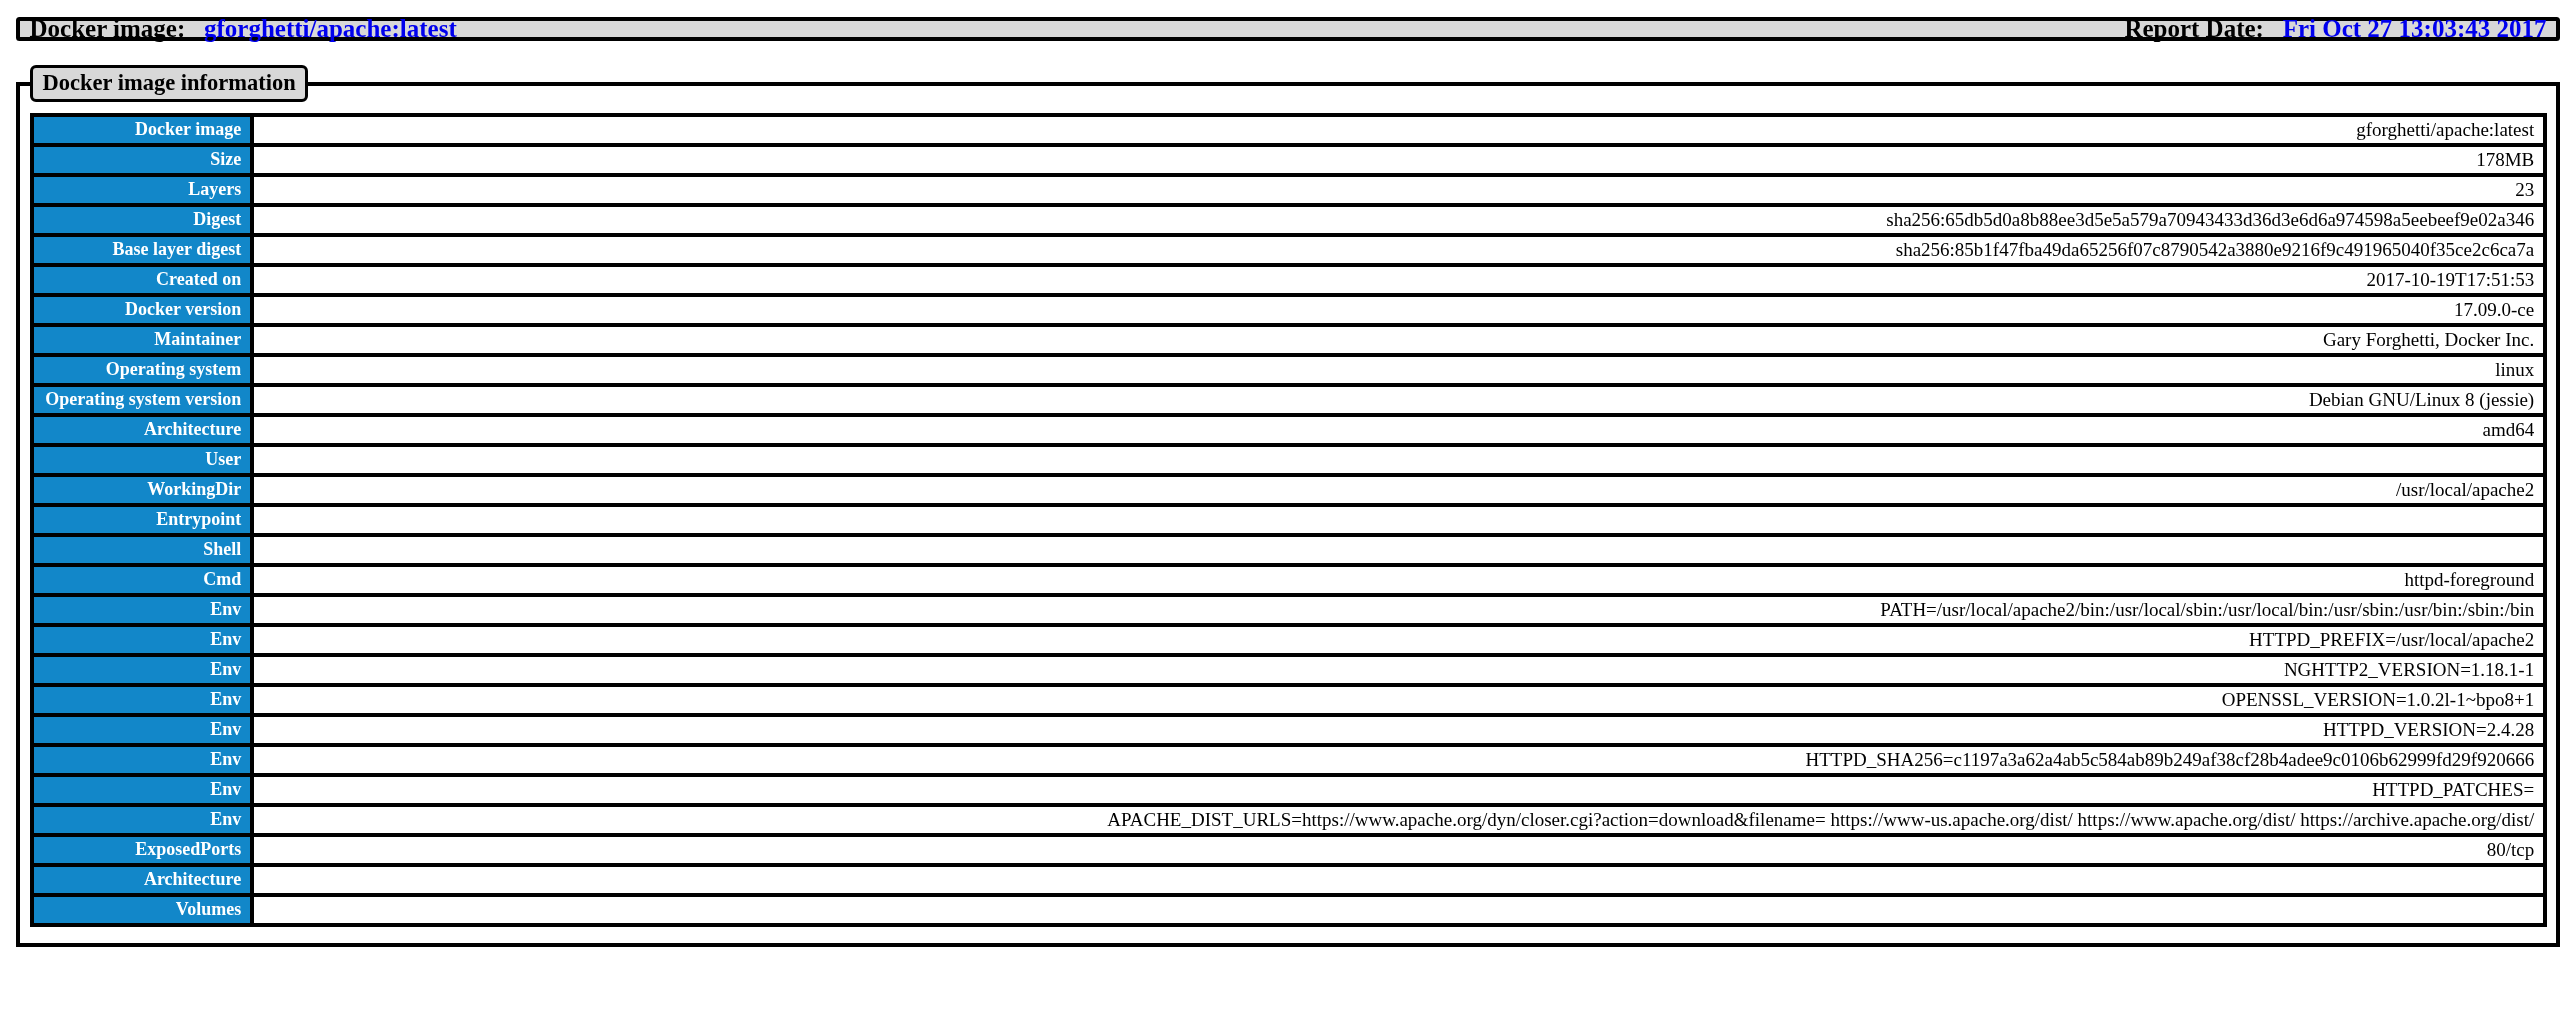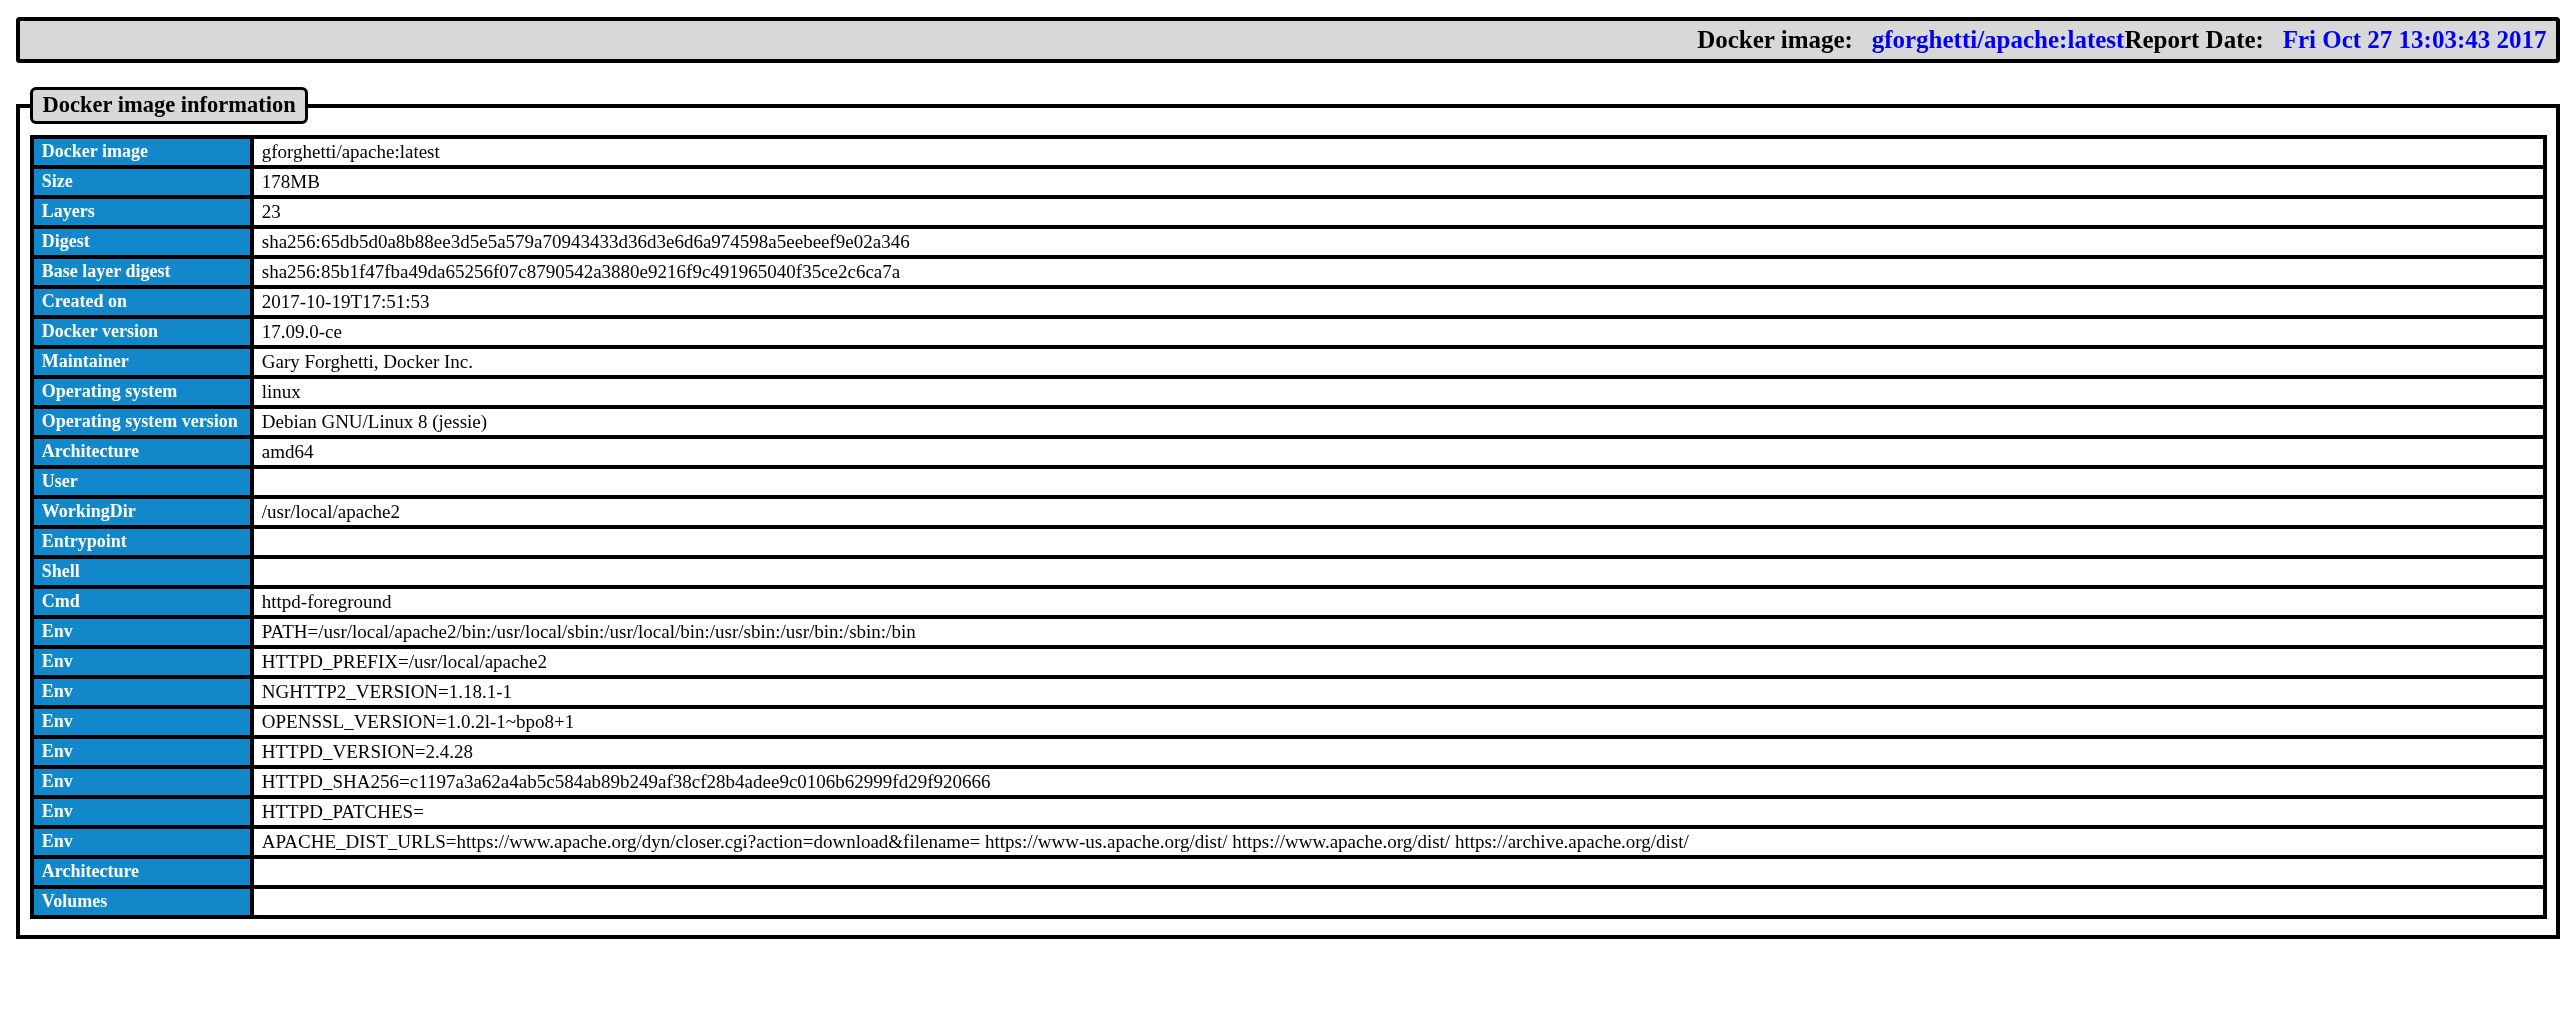--- a/index.html
+++ b/index.html
@@ -10,27 +10,27 @@
   }
   body {
     width: 2576px;
     height: 1031px;
     padding: 16.6px 16px;
     overflow: hidden;
   }
 
   
   .topbar {
-    height: 46px;
+    height: 24px;
     border: 4.1px solid #000;
     border-radius: 3.5px;
     background: #d8d8d8;
     display: flex;
     align-items: center;
-    justify-content: flex-end;
+    justify-content: space-between;
     padding: 0 9.5px;
     font-size: 25px;
     font-weight: bold;
     white-space: nowrap;
   }
   .topbar .lbl { color: #000; }
   .blue-text, a.link { color: #0000ee; text-decoration: none; }
 
   
   .fieldset {
@@ -59,20 +59,21 @@
     width: 100%;
     border-collapse: collapse;
     table-layout: fixed;
   }
   td {
     border: 4.1px solid #000;
     height: 30px;
     padding: 0 8.3px;
     font-size: 19px;
     overflow: hidden;
+    text-align: right;
   }
   td.label-cell {
     width: 220px;
     background: #1287c9;
     color: #ffffff;
     font-weight: bold;
     font-size: 18px;
     white-space: nowrap;
   }
   td.value-cell {
@@ -218,20 +219,24 @@
   <tr>
     <td class="label-cell"><span class="label-text">Env</span></td>
     <td class="value-cell">HTTPD_PATCHES=</td>
   </tr>
 
   <tr>
     <td class="label-cell"><span class="label-text">Env</span></td>
     <td class="value-cell">APACHE_DIST_URLS=https://www.apache.org/dyn/closer.cgi?action=download&amp;filename= https://www-us.apache.org/dist/ https://www.apache.org/dist/ https://archive.apache.org/dist/</td>
   </tr>
 
+  <tr>
+    <td class="label-cell"><span class="label-text label-link">ExposedPorts</span></td>
+    <td class="value-cell">80/tcp</td>
+  </tr>
 
   <tr>
     <td class="label-cell"><span class="label-text label-link">Architecture</span></td>
     <td class="value-cell"></td>
   </tr>
 
   <tr>
     <td class="label-cell"><span class="label-text label-link">Volumes</span></td>
     <td class="value-cell"></td>
   </tr>

